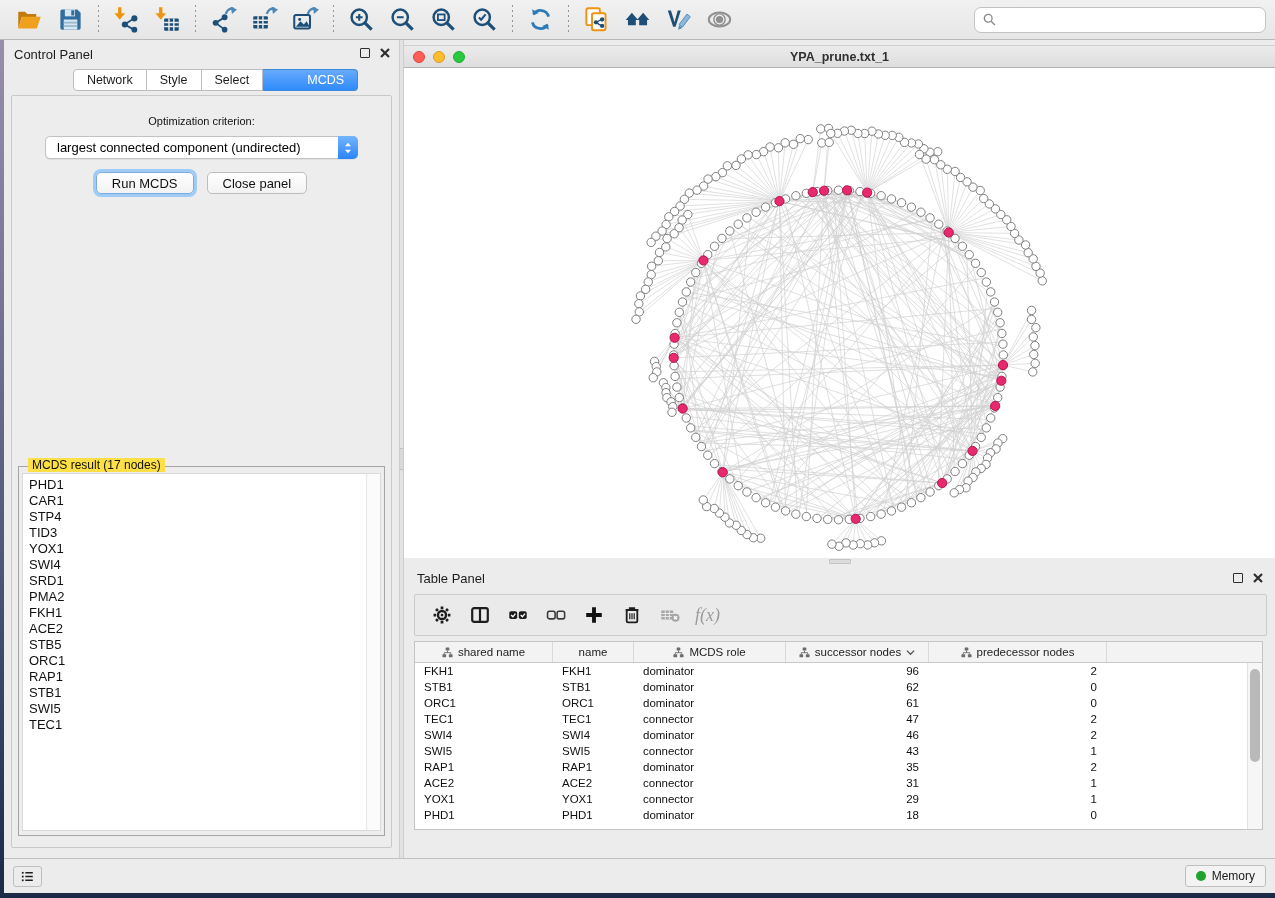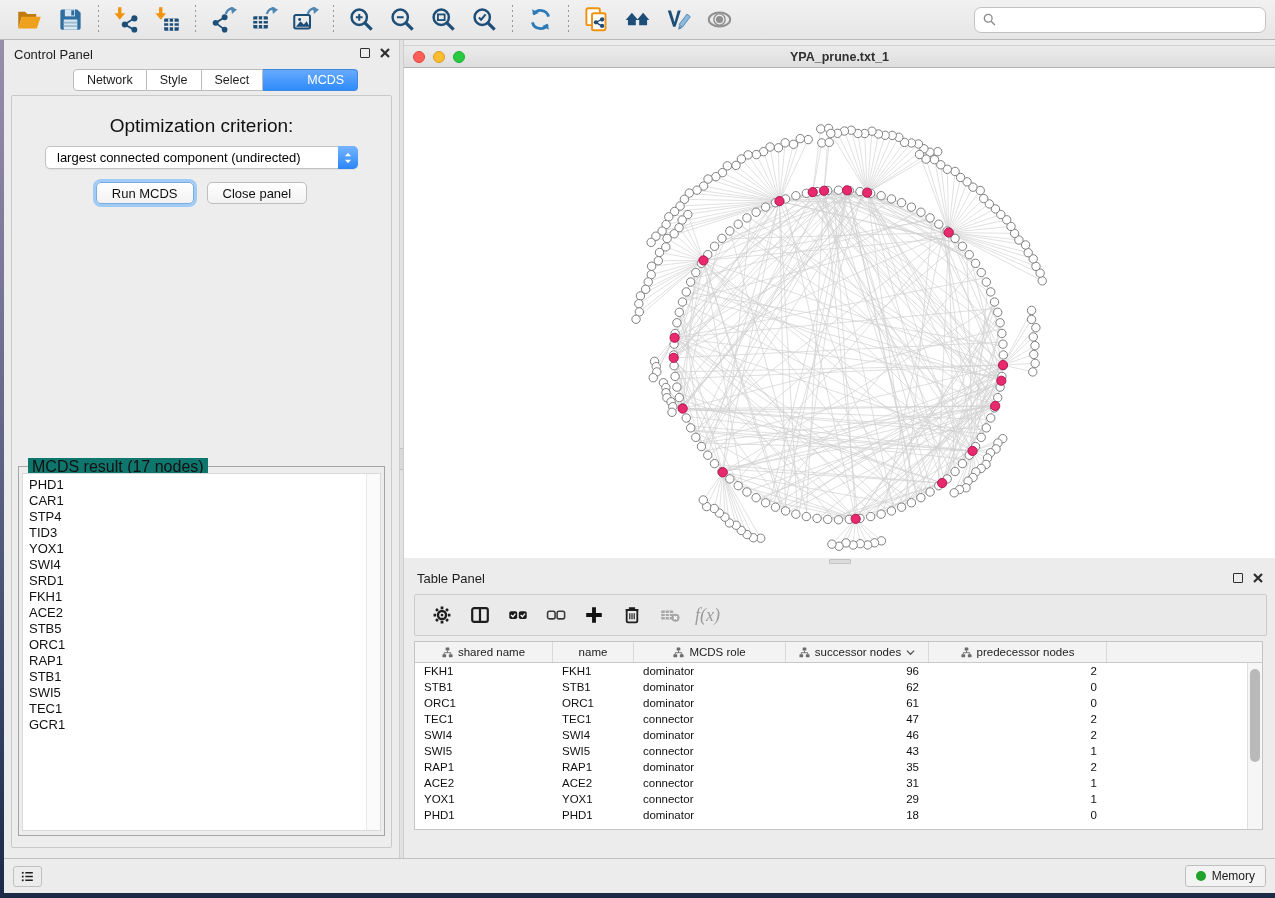--- a/index.html
+++ b/index.html
@@ -24,28 +24,28 @@
   .cp-title{position:absolute;left:10px;top:7px;font-size:13px;color:#1c1c1c;}
   .win-btns{position:absolute;right:9px;top:8px;display:flex;gap:10px;align-items:center;}
   .float-btn{width:10px;height:10px;border:1.7px solid #2e2e2e;border-radius:1px;}
   .close-btn svg{width:10px;height:10px;display:block;}
   .cp-tabs{position:absolute;top:29px;left:0;right:0;display:flex;justify-content:center;margin-left:28px;}
   .seg-tab{background:#fff;border:1px solid #bcbcbc;border-left:none;padding:3px 13px;font-size:12.5px;color:#1d1d1d;cursor:default;}
   .seg-tab:first-child{border-left:1px solid #bcbcbc;border-radius:4px 0 0 4px;}
   .seg-tab:last-child{border-radius:0 4px 4px 0;}
   .seg-tab.active{background:linear-gradient(#66aafd,#2f8bfb);color:#fff;border-color:#4189dd;padding-left:44px;}
   .cp-content{position:absolute;left:7px;right:7px;top:55px;bottom:10px;background:#ededed;border:1px solid #c9c9c9;border-radius:2px;}
-  .opt-label{margin-top:19px;text-align:center;font-size:19px;color:#111;}
+  .opt-label{margin-top:19px;text-align:center;font-size:11px;color:#111;}
   .dropdown{position:relative;width:313px;height:23px;margin:9px auto 0;background:#fff;border:1px solid #c2c2c2;border-radius:5px;font-size:13px;line-height:21px;padding-left:11px;box-shadow:0 1px 1px rgba(0,0,0,.06);}
   .dd-cap{position:absolute;right:-1px;top:-1px;bottom:-1px;width:20px;border-radius:0 5px 5px 0;background:linear-gradient(#74b4fe,#2b85f8);display:flex;align-items:center;justify-content:center;}
   .btn-row{display:flex;justify-content:center;gap:13px;margin-top:13px;}
   .macbtn{height:22px;padding:0 15px;font-size:13px;background:linear-gradient(#ffffff,#f2f2f2);border:1px solid #bdbdbd;border-radius:5px;color:#111;cursor:default;}
   .macbtn.focused{box-shadow:0 0 0 3px rgba(120,185,252,.65);border-color:#79abdd;}
   .result-group{position:absolute;left:6px;right:6px;top:370px;bottom:11px;border:1px solid #a5a5a5;}
-  .result-legend{position:absolute;top:-9px;left:9px;background:#0f766e;padding:0 4px;font-size:16px;color:#111;}
+  .result-legend{position:absolute;top:-9px;left:9px;background:#fde047;padding:0 4px;font-size:12px;color:#111;}
   .result-list{position:absolute;left:3px;top:6px;bottom:4px;right:18px;background:#fff;border:1px solid #dadada;border-right:none;font-size:13px;line-height:16px;padding:3px 0 0 6px;overflow:hidden;color:#111;}
   .result-scroll{position:absolute;right:3px;top:6px;bottom:4px;width:15px;background:#fbfbfb;border:1px solid #dadada;border-left:1px solid #e7e7e7;}
 
   
   .vsplit{position:absolute;left:395px;top:0;width:5px;bottom:35px;background:#e2e2e2;border-left:1px solid #cdcdcd;border-right:1px solid #cdcdcd;}
   .grip-v{position:absolute;top:408px;left:0;right:0;height:22px;background:#d9d9d9;border-top:1px solid #c2c2c2;border-bottom:1px solid #c2c2c2;}
   .right-region{position:absolute;left:400px;top:0;right:0;bottom:35px;}
   .hsplit{position:absolute;left:0;top:518px;right:0;height:7px;background:#ececec;}
   .grip-h{width:22px;height:5px;margin:1px auto 0;background:#dcdcdc;border:1px solid #c4c4c4;border-radius:1px;}
 
@@ -287,29 +287,29 @@
         <div class="result-group">
           <span class="result-legend">MCDS result (17 nodes)</span>
           <div class="result-list" id="resultList">
               <div>PHD1</div>
               <div>CAR1</div>
               <div>STP4</div>
               <div>TID3</div>
               <div>YOX1</div>
               <div>SWI4</div>
               <div>SRD1</div>
+              <div>PMA2</div>
               <div>FKH1</div>
               <div>ACE2</div>
               <div>STB5</div>
               <div>ORC1</div>
               <div>RAP1</div>
               <div>STB1</div>
               <div>SWI5</div>
               <div>TEC1</div>
-              <div>GCR1</div>
             </div>
           <div class="result-scroll"></div>
         </div>
       </div>
     </div>
 
     <div class="vsplit">
         <div class="grip-v"></div>
       </div>
 

